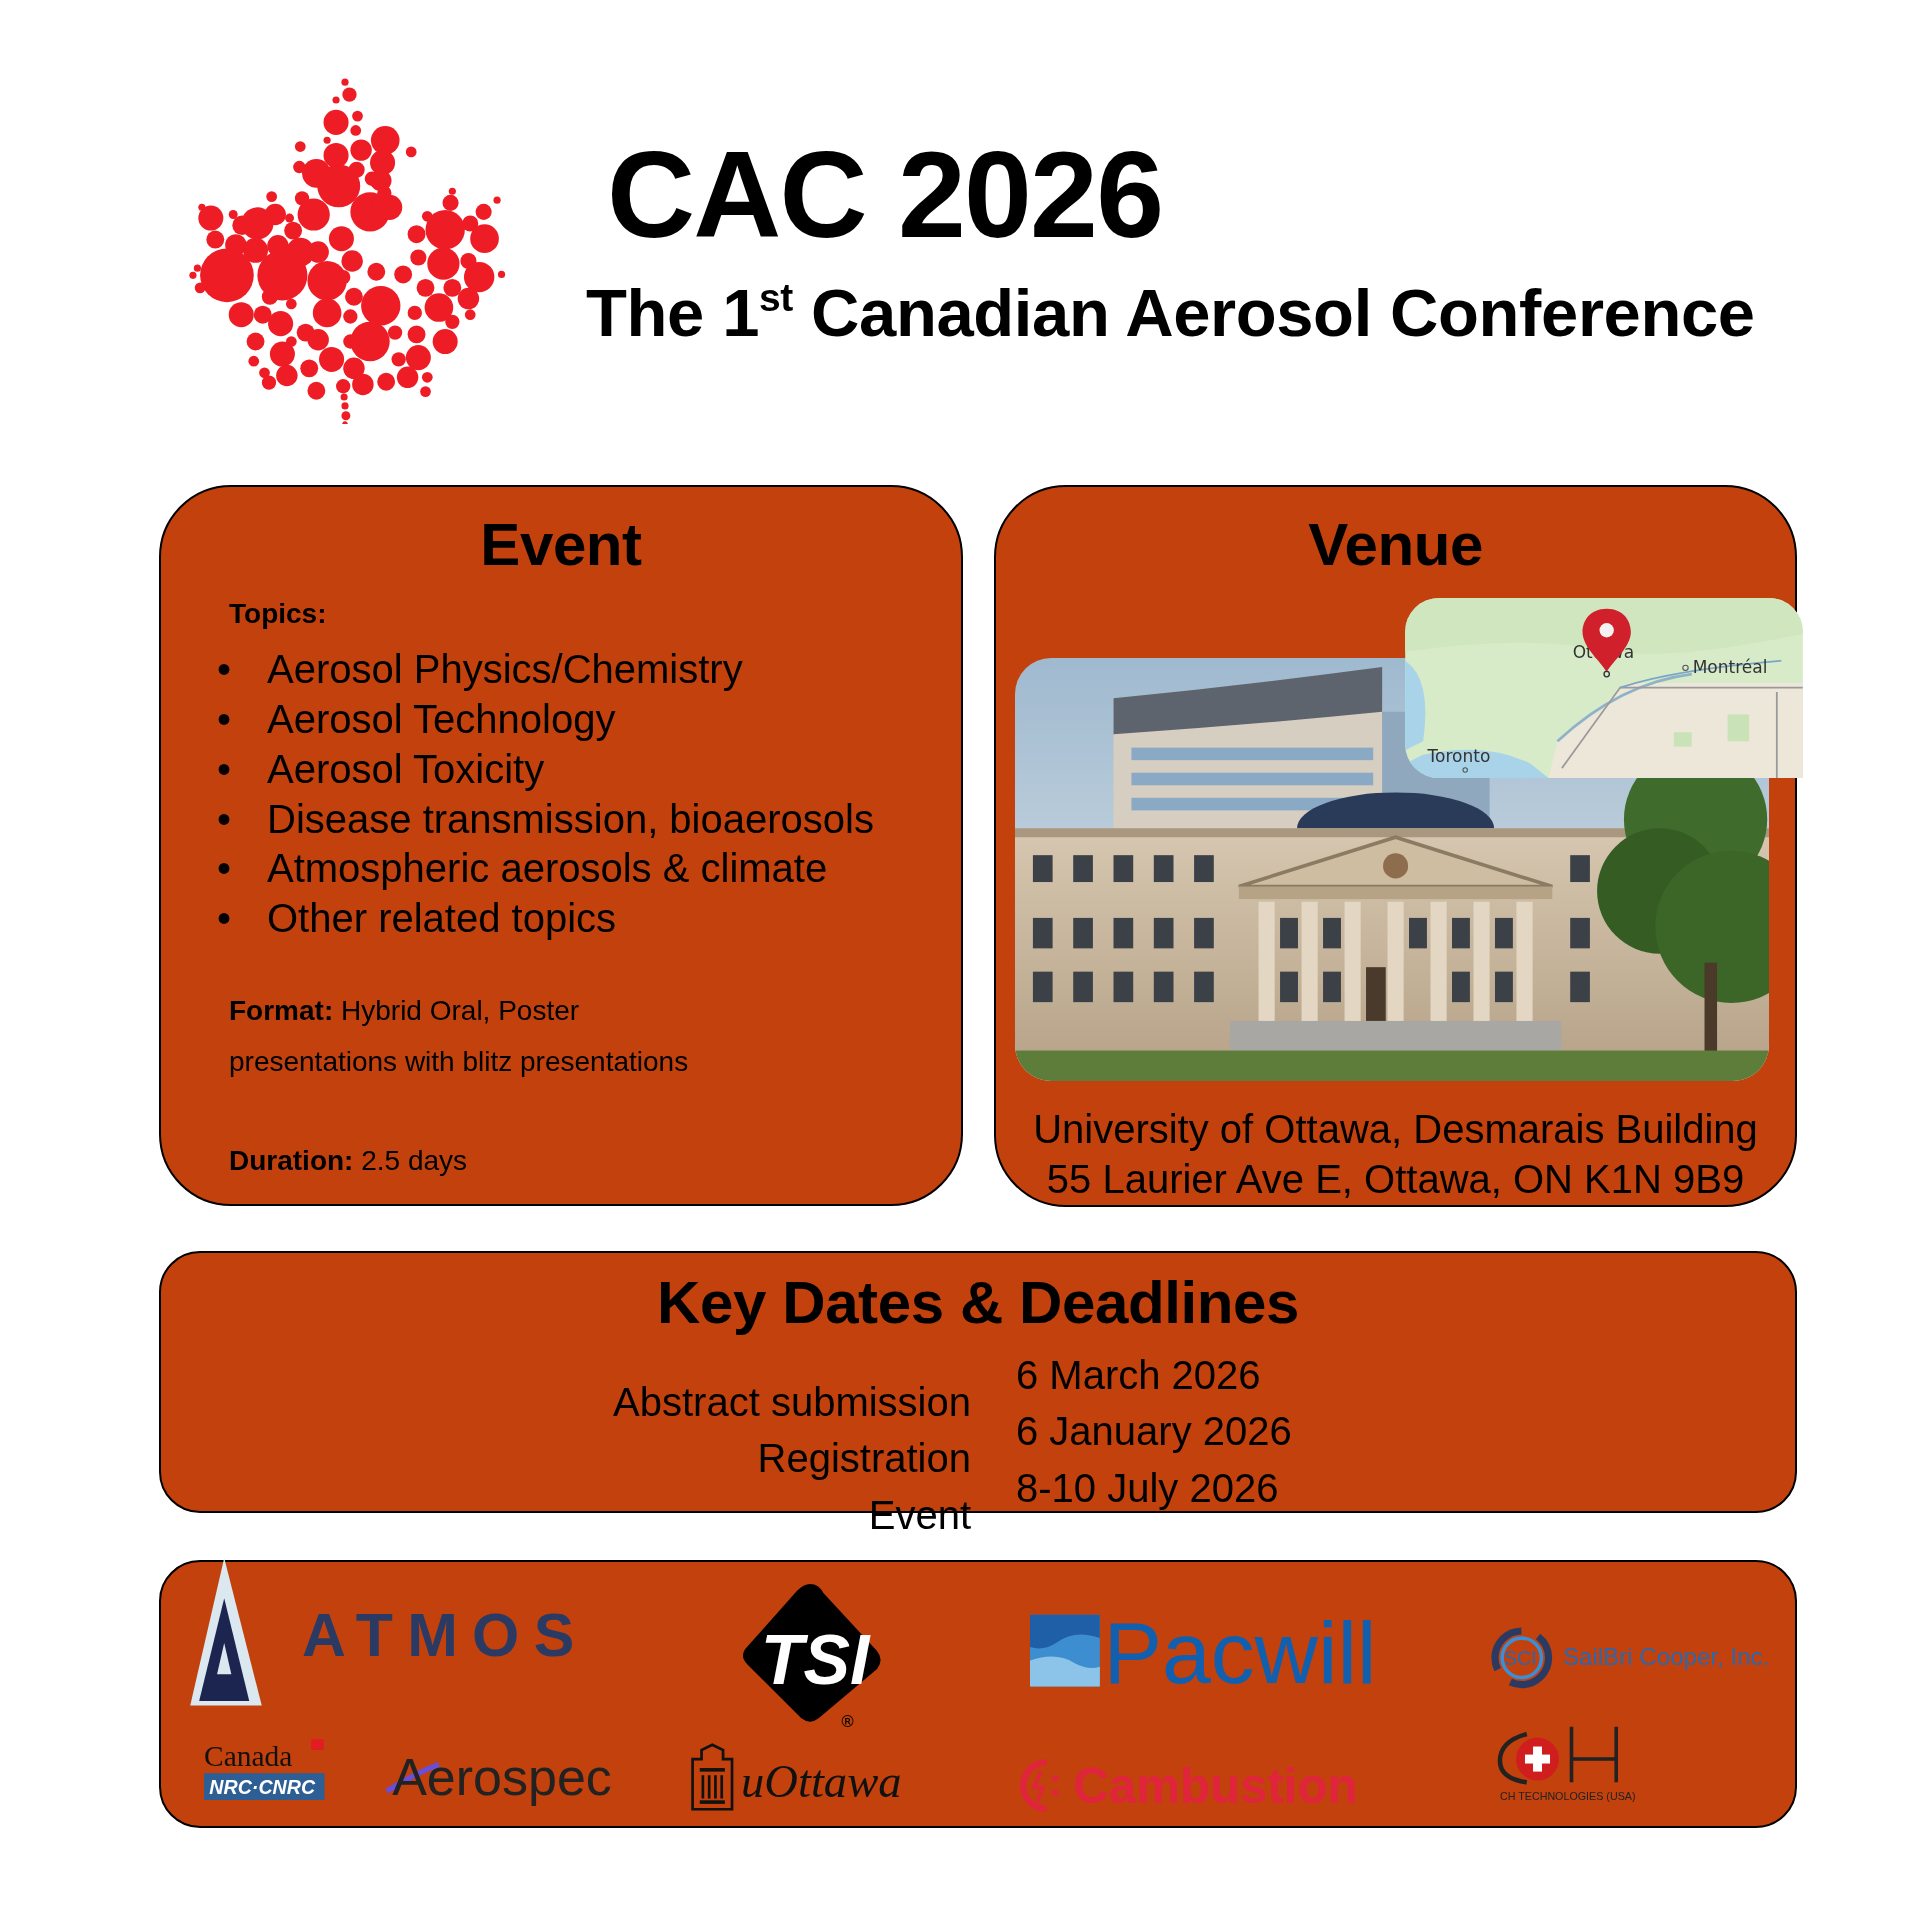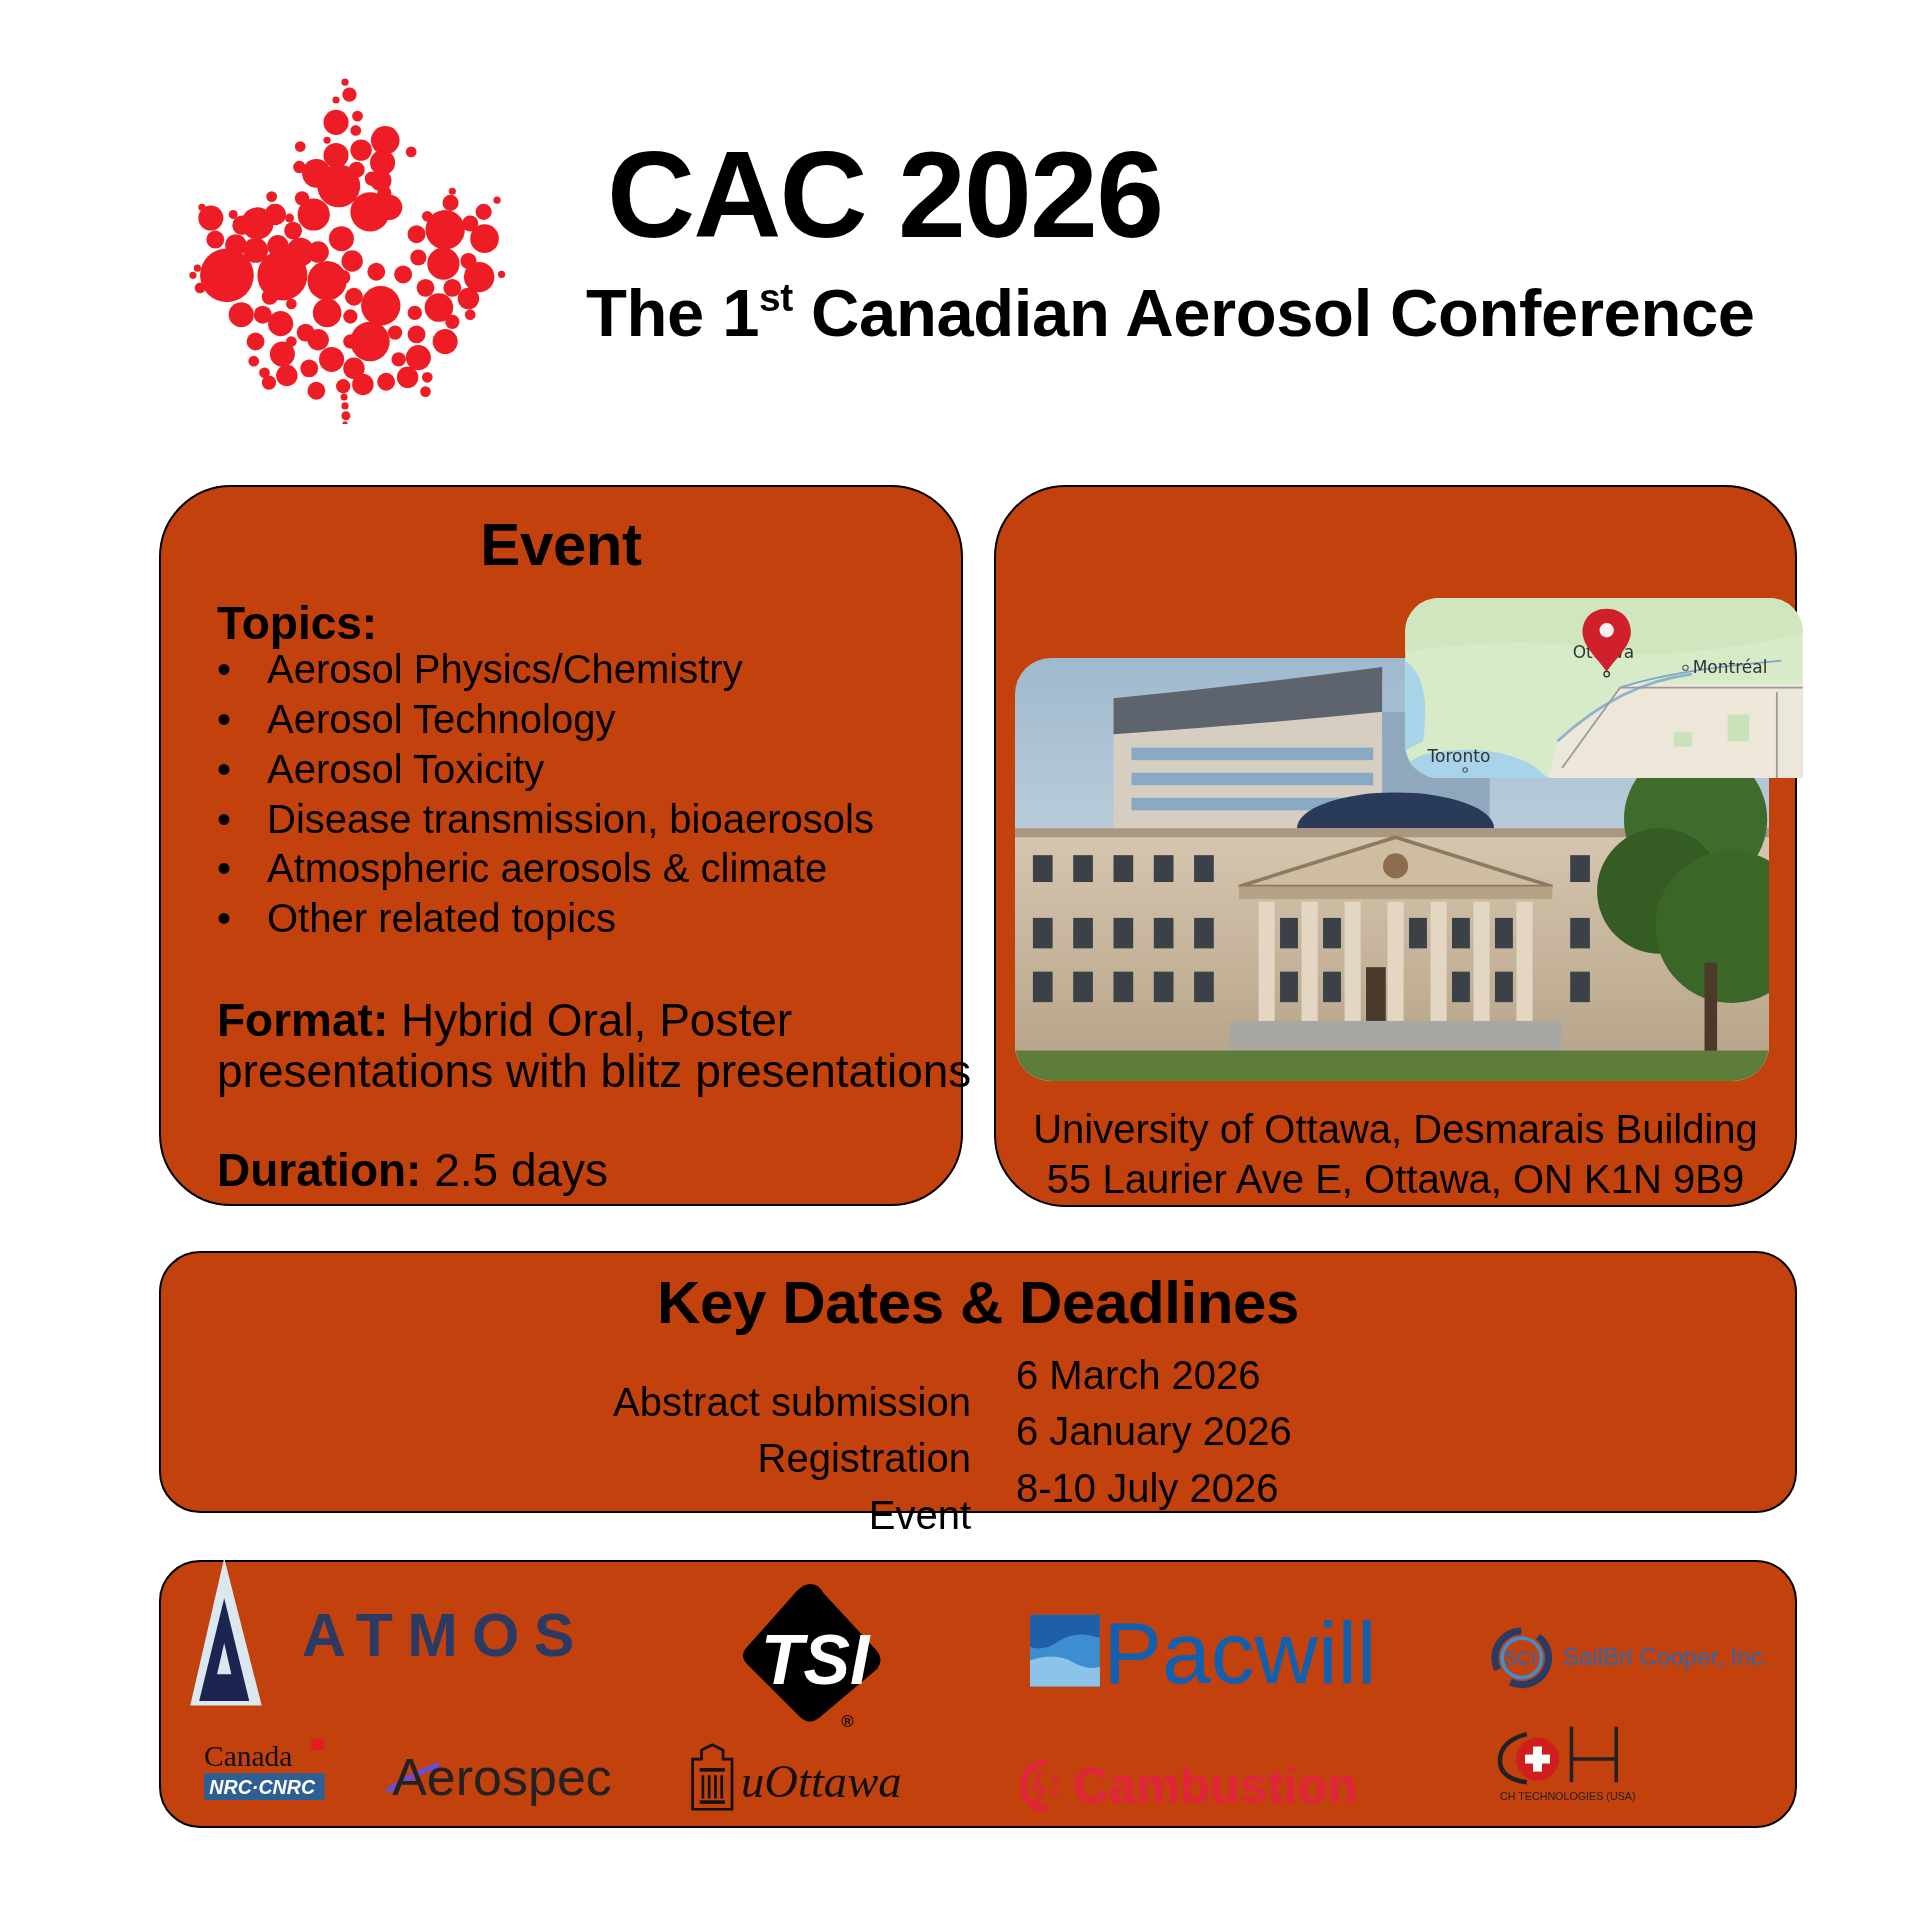--- a/index.html
+++ b/index.html
@@ -17,21 +17,21 @@
   
   .panel { position: absolute; background: #c2410c; border: 2.7px solid #000; }
   #event-panel { left: 159px; top: 485px; width: 804px; height: 721px; border-radius: 72px; }
   #venue-panel { left: 994px; top: 485px; width: 803px; height: 722px; border-radius: 72px; }
   #dates-panel { left: 159px; top: 1251px; width: 1638px; height: 262px; border-radius: 41px; }
   #sponsor-panel { left: 159px; top: 1560px; width: 1638px; height: 268px; border-radius: 41px; }
 
   .panel-title { position: absolute; left: 0; right: 0; text-align: center; font-weight: 700; font-size: 60px; line-height: 1; letter-spacing: -0.4px; }
 
   
-  .ev-text { position: absolute; left: 56px; font-size: 46px; line-height: 1; white-space: nowrap; }
+  .ev-text { position: absolute; left: 68px; font-size: 28px; line-height: 1; white-space: nowrap; }
   .ev-bold { font-weight: 700; }
   .topic { position: absolute; left: 56px; font-size: 40px; line-height: 1; white-space: nowrap; }
   .topic .bullet { position: absolute; left: 0; top: 0; }
   .topic .t { position: absolute; left: 50px; top: 0; }
 
   
   #photo { left: 19px; top: 171px; width: 754px; height: 423px; border-radius: 36px; overflow: hidden; }
   #map { left: 409px; top: 111px; width: 398px; height: 180px; border-radius: 34px 34px 0 34px; overflow: hidden; }
   .addr { position: absolute; left: 0; right: 0; text-align: center; font-size: 40px; line-height: 1; white-space: nowrap; }
 
@@ -206,20 +206,21 @@
       <span class="t">Other related topics</span>
     </div>
 
   <div class="ev-text" style="top:510px;"><span class="ev-bold">Format:</span><span> Hybrid Oral, Poster</span></div>
   <div class="ev-text" style="top:561px;">presentations with blitz presentations</div>
 
   <div class="ev-text" style="top:660px;"><span class="ev-bold">Duration:</span><span> 2.5 days</span></div>
 </div>
 
 <div id="venue-panel" class="panel">
+  <div class="panel-title" style="top:28px;">Venue</div>
 
   <div id="photo" class="abs">
     <svg width="754" height="423" viewBox="0 0 842 472" preserveAspectRatio="none">
       <defs>
         <linearGradient id="sky" x1="0" y1="0" x2="0" y2="1">
           <stop offset="0" stop-color="#9fb9cf"></stop>
             <stop offset="1" stop-color="#dfe6ea"></stop>
         </linearGradient>
         <linearGradient id="stone" x1="0" y1="0" x2="0" y2="1">
           <stop offset="0" stop-color="#d7c7b0"></stop>

